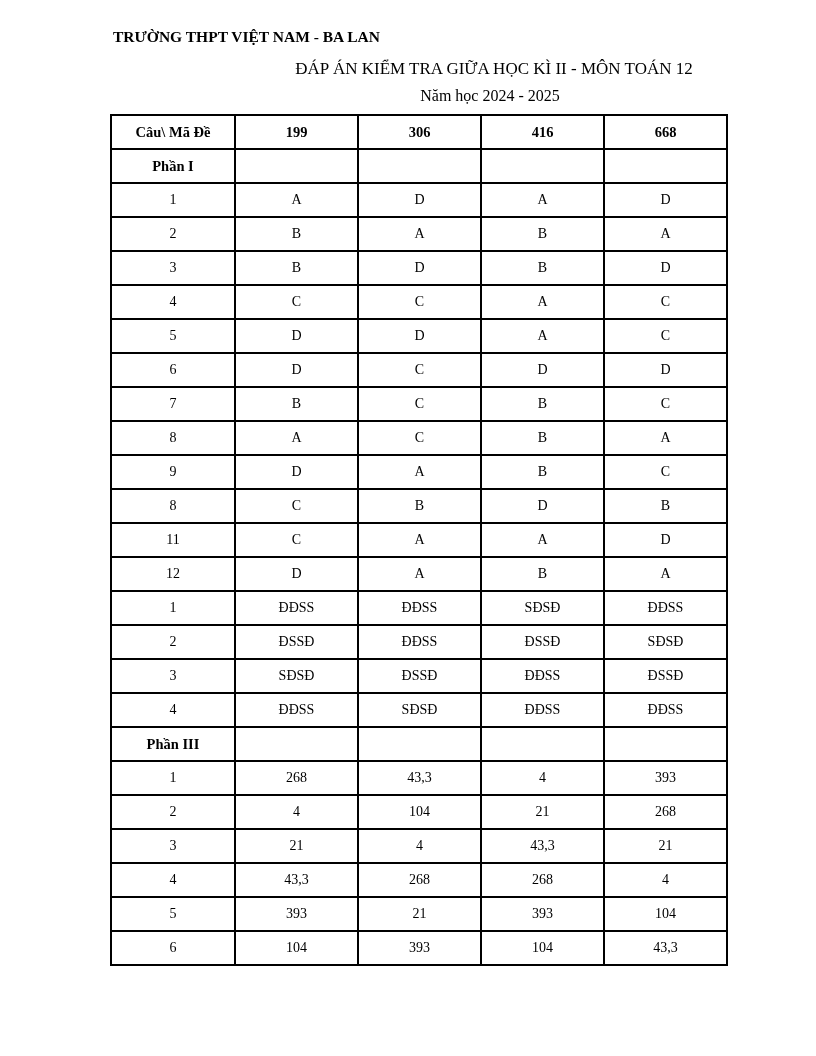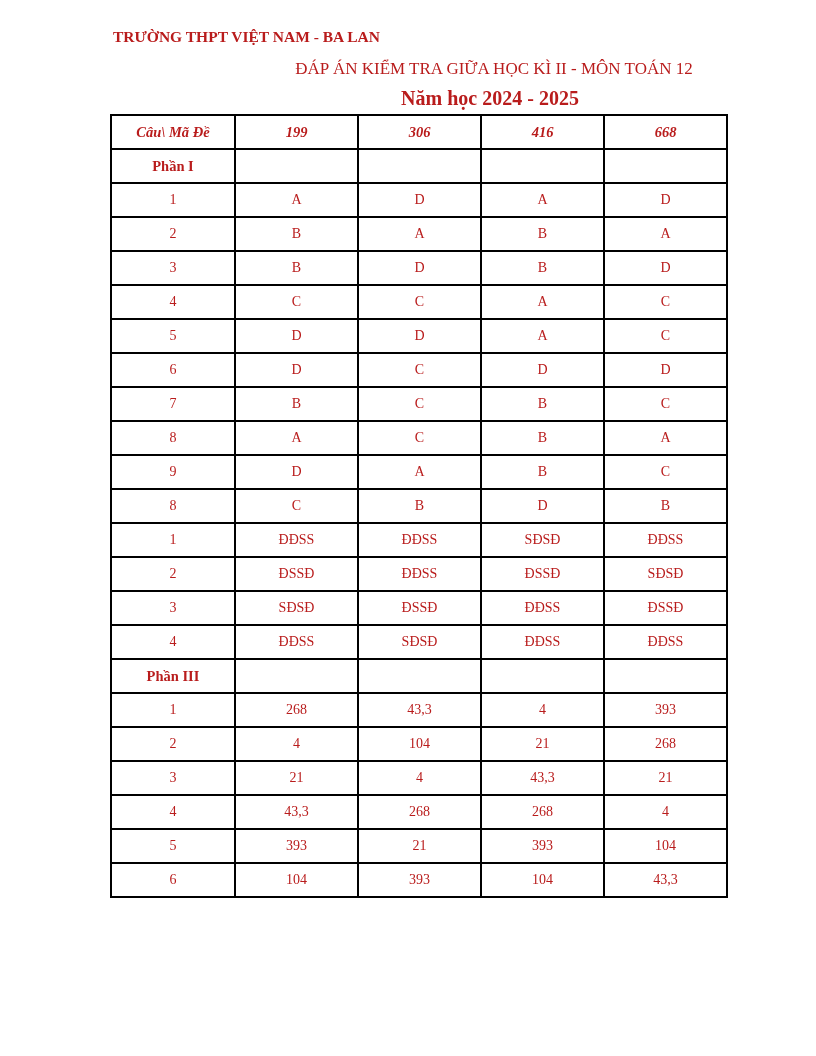--- a/index.html
+++ b/index.html
@@ -1,21 +1,21 @@
 <!DOCTYPE html>
 <html><head>
 <meta charset="utf-8">
 <style>
   html, body { margin: 0; padding: 0; background: #ffffff; }
   .page {
     position: relative;
     width: 816px;
     height: 1056px;
     background: #ffffff;
-    color: #b91c1c;
+    color: #000000;
     font-family: "Liberation Serif", "DejaVu Serif", serif;
     overflow: hidden;
   }
   .school-name {
     position: absolute;
     left: 113px;
     top: 28px;
     font-weight: bold;
     font-size: 15.5px;
     white-space: nowrap;
@@ -27,22 +27,22 @@
     transform: translateX(-50%);
     font-weight: normal;
     font-size: 17px;
     white-space: nowrap;
   }
   .doc-subtitle {
     position: absolute;
     left: 490px;
     top: 87px;
     transform: translateX(-50%);
-    font-weight: bold;
-    font-size: 20px;
+    font-weight: normal;
+    font-size: 16px;
     white-space: nowrap;
     text-align: center;
   }
   table.answer-table {
     position: absolute;
     left: 110px;
     top: 114px;
     border-collapse: collapse;
     table-layout: fixed;
   }
@@ -52,21 +52,20 @@
     height: 32px;
     padding: 0 4px;
     text-align: center;
     vertical-align: middle;
     font-size: 14px;
     overflow: hidden;
   }
   .answer-table th {
     font-weight: bold;
     font-size: 14.5px;
-    font-style: italic;
   }
   .answer-table td.section-label {
     font-weight: bold;
     font-size: 14.5px;
   }
   .col-q   { width: 124px; }
   .col-ans { width: 123px; }
 </style>
 </head>
 <body>
@@ -168,20 +167,34 @@
           <td>C</td>
         </tr>
         <tr>
           <td>8</td>
           <td>C</td>
           <td>B</td>
           <td>D</td>
           <td>B</td>
         </tr>
         <tr>
+          <td>11</td>
+          <td>C</td>
+          <td>A</td>
+          <td>A</td>
+          <td>D</td>
+        </tr>
+        <tr>
+          <td>12</td>
+          <td>D</td>
+          <td>A</td>
+          <td>B</td>
+          <td>A</td>
+        </tr>
+        <tr>
           <td>1</td>
           <td>ĐĐSS</td>
           <td>ĐĐSS</td>
           <td>SĐSĐ</td>
           <td>ĐĐSS</td>
         </tr>
         <tr>
           <td>2</td>
           <td>ĐSSĐ</td>
           <td>ĐĐSS</td>

